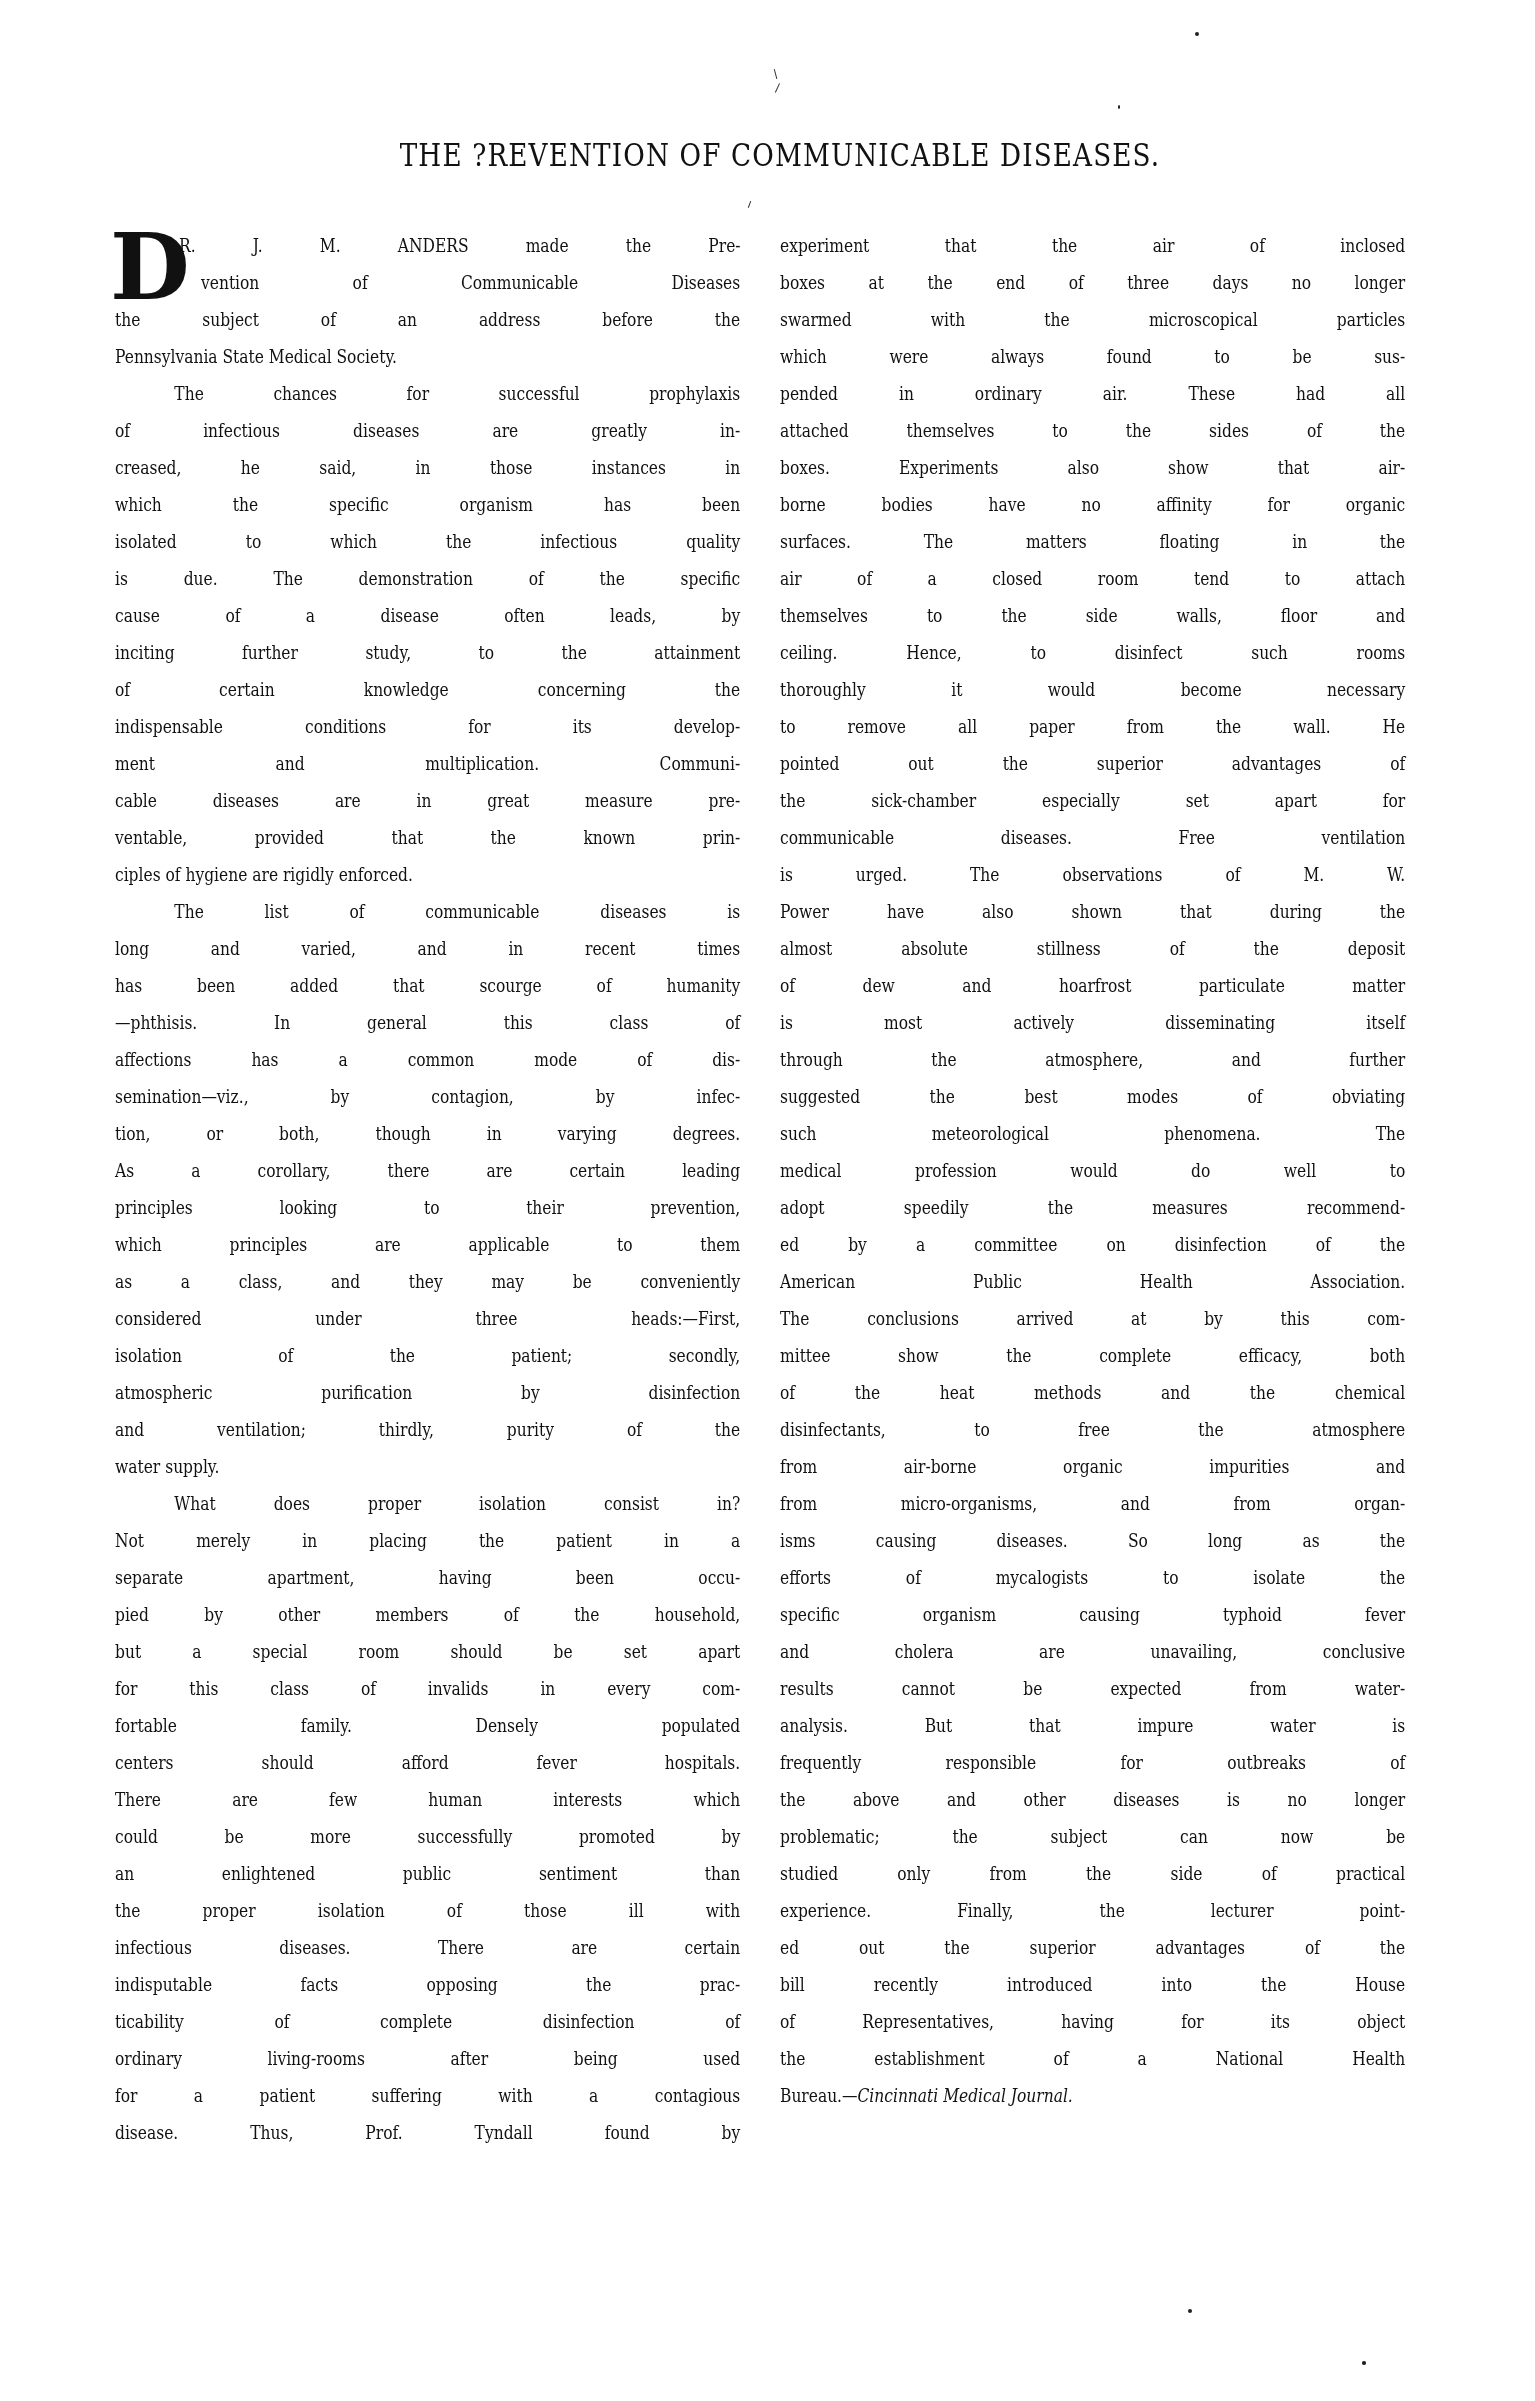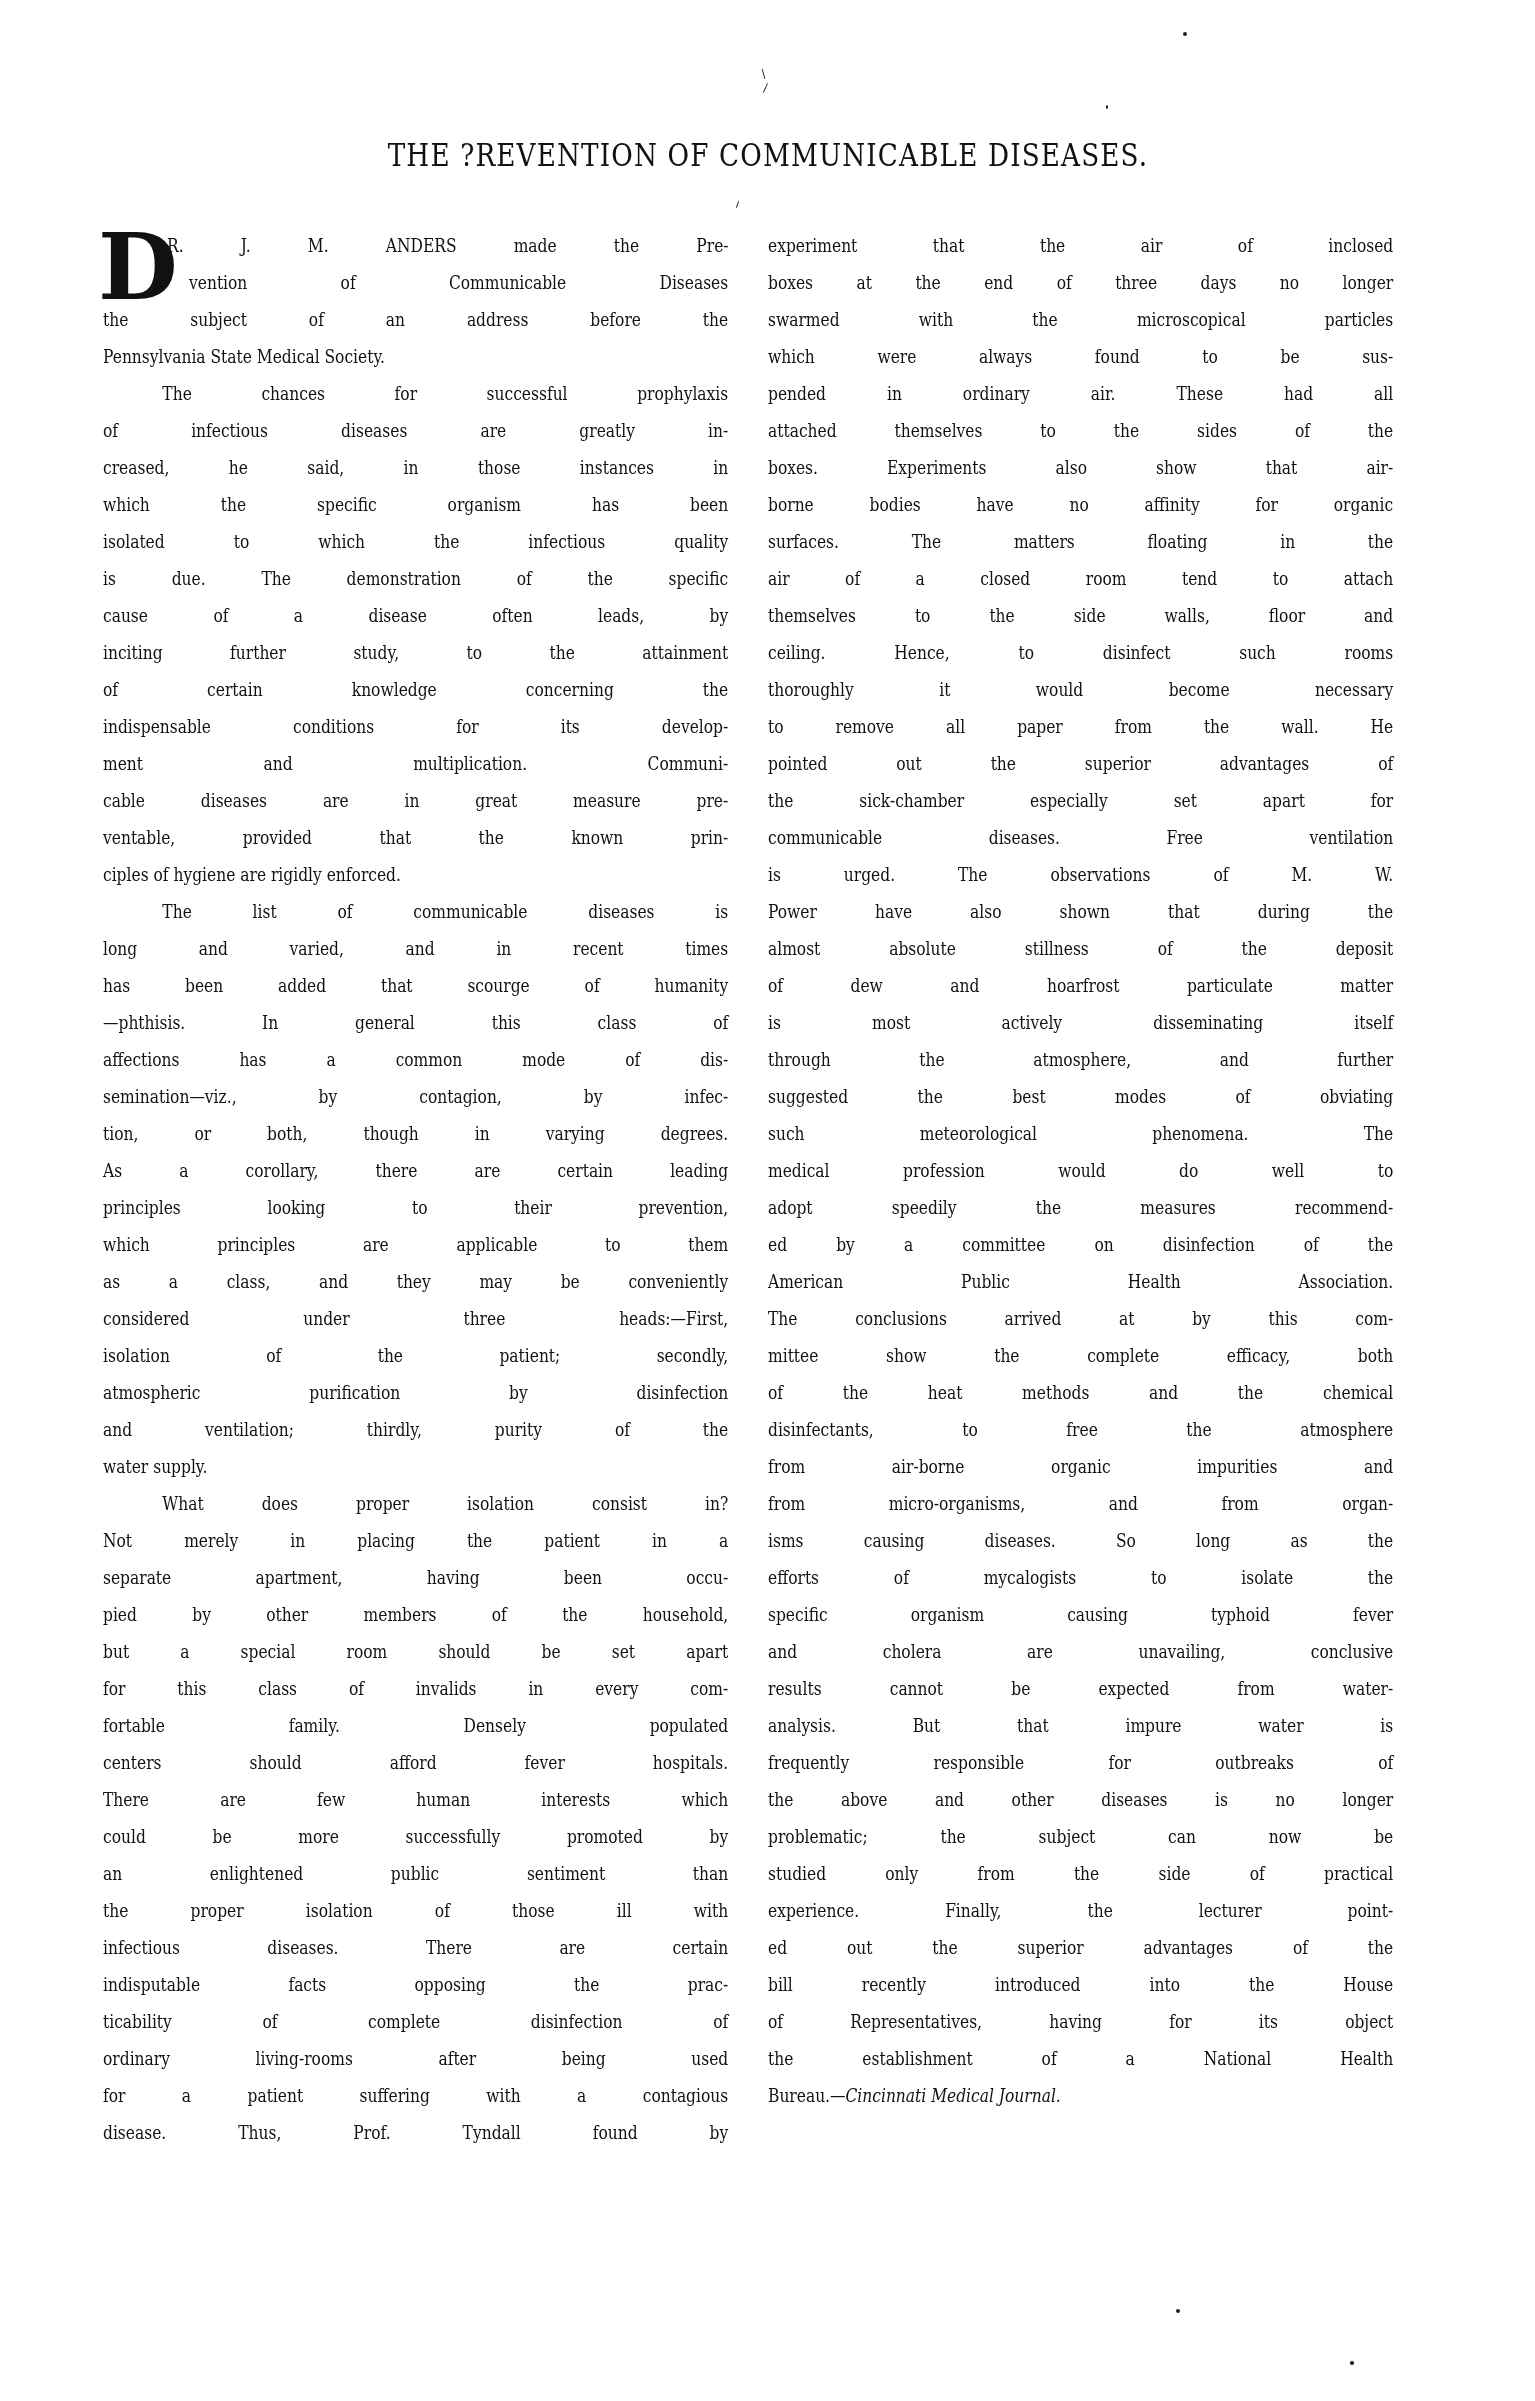--- a/index.html
+++ b/index.html
@@ -1,17 +1,17 @@
 <!DOCTYPE html>
 <html style="font-size:11px"><head>
 <meta charset="utf-8">
 <style>
   html, body { margin: 0; padding: 0; background: #ffffff; }
   body { width: 1536px; height: 2401px; position: relative; overflow: hidden; color: #111; }
-  .page { position: absolute; left: 0; top: 0; width: 1460px; height: 2401px; background: #fff; }
+  .page { position: absolute; left: 12px; top: 0; width: 1460px; height: 2401px; background: #fff; }
   .title {
     position: absolute; left: 0; width: 1536px; top: 136px; text-align: center;
     font-family: "DejaVu Serif", serif; font-size: 32px; letter-spacing: 1.4px;
     transform: scaleX(0.82); transform-origin: center; color: #111; white-space: nowrap;
   }
   .col {
     position: absolute; top: 227px; width: 625px;
     font-family: "DejaVu Serif", serif; font-size: 18px; line-height: 37px; color: #111;
   }
   .col.left { left: 103px; }

